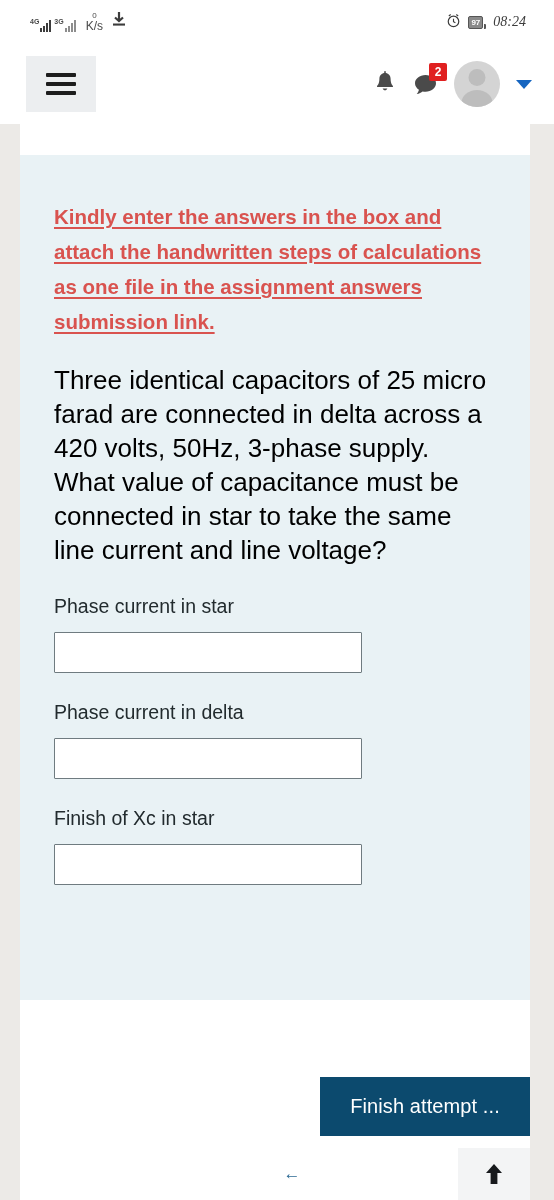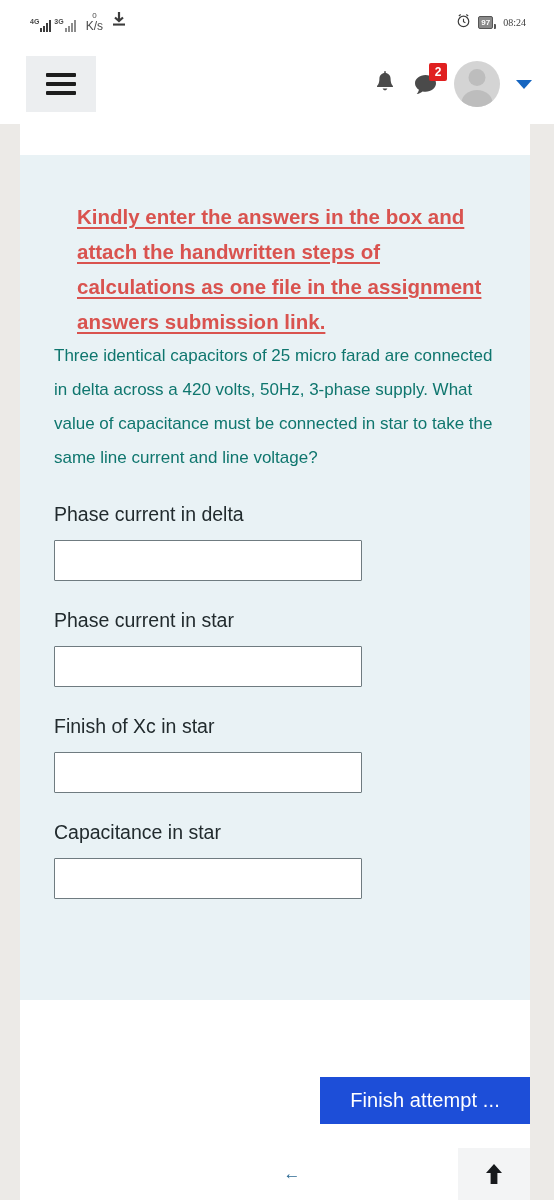--- a/index.html
+++ b/index.html
@@ -31,21 +31,21 @@
   .kbs .u{ font-size:12px; color:#4a4a4a; }
   .dl-icon{ margin-left:6px; margin-bottom:1px; }
   .sb-right{ margin-left:auto; display:flex; align-items:center; gap:7px; padding-right:28px; }
   .batt{
     border:1.4px solid #555; border-radius:2px; padding:0 2px;
     font-size:8px; font-weight:bold; color:#ffffff; background:#8a8a8a;
     line-height:11px; letter-spacing:0px;
   }
   .batt-wrap{ display:flex; align-items:flex-end; }
   .batt-tip{ width:2px; height:5px; background:#555; margin-left:1px; border-radius:0 1px 1px 0;}
-  .clock-time{ font-size:10px; color:#3d3d3d; font-family:"Liberation Serif", serif; }
+  .clock-time{ font-size:14px; font-style:italic; color:#3d3d3d; font-family:"Liberation Serif", serif; }
 
   
   .appbar{
     position:absolute; left:0; top:44px; width:554px; height:80px;
     background:#ffffff; display:flex; align-items:center;
   }
   .hamburger{
     margin-left:26px; width:70px; height:56px; background:#eceef0;
     display:flex; flex-direction:column; align-items:center; justify-content:center; gap:5px;
     border:none; cursor:pointer;
@@ -80,39 +80,39 @@
   .page{
     position:absolute; left:20px; top:124px; width:510px; bottom:0;
     background:#ffffff;
   }
   .qcard{
     position:absolute; left:0; top:31px; width:510px; height:845px;
     background:#e9f2f5; padding:44px 34px 0 34px;
   }
   .notice{
     color:#d9534f; font-size:20.5px; font-weight:bold; line-height:35px;
-    text-decoration:underline; text-decoration-thickness:2px; text-underline-offset:3px;margin-left:23px;
+    text-decoration:underline; text-decoration-thickness:2px; text-underline-offset:3px;
   }
   .qtext{
-    color:#0f766e; font-size:17px; line-height:34px;
+    margin-top:24px; color:#000000; font-size:26px; line-height:34px;
   }
   .field{ margin-top:26px; }
   .field-label{ color:#222b2e; font-size:19.5px; line-height:26px; }
   .field input{
     display:block; margin-top:13px; width:308px; height:41px;
     background:#ffffff; border:1.6px solid #6f7b80; border-radius:1px;
     font-size:17px; padding:0 8px; color:#222; font-family:"Liberation Sans", sans-serif;
     outline:none;
   }
   .finish-wrap{
     position:absolute; left:0; top:953px; width:510px; height:48px;
     display:flex; justify-content:flex-end; padding-right:0;
   }
   .finish-btn{
-    width:210px; height:47px; background:#1d4ed8; color:#ffffff;
+    width:210px; height:59px; background:#0c4a6e; color:#ffffff;
     border:none; font-size:20px; font-family:"Liberation Sans", sans-serif;
     cursor:pointer; letter-spacing:0.1px;
   }
 
   
   .bottombar{
     position:absolute; left:20px; bottom:0; width:510px; height:52px;
     background:#ffffff; display:flex; align-items:center;
   }
   .prev-link{
@@ -202,38 +202,34 @@
     </div>
   </div>
 
   <div class="page">
 
     <div class="qcard">
       <div class="notice">Kindly enter the answers in the box and attach the handwritten steps of calculations as one file in the assignment answers submission link.</div>
       <div class="qtext">Three identical capacitors of 25 micro farad  are connected in delta across a 420 volts, 50Hz, 3-phase supply. What value of capacitance must be connected in star to take the same line current and line voltage?</div>
 
       <div class="field">
+        <div class="field-label">Phase current in star</div>
+        <input type="text" value="" style="">
+      </div>
+
+      <div class="field">
         <div class="field-label">Phase current in delta</div>
-        <input type="text" value="" style="">
-      </div>
-
-      <div class="field">
-        <div class="field-label">Phase current in star</div>
         <input type="text" value="" style="">
       </div>
 
       <div class="field">
         <div class="field-label">Finish of Xc in star</div>
         <input type="text" value="" style="">
       </div>
 
-      <div class="field">
-        <div class="field-label">Capacitance in star</div>
-        <input type="text" value="" style="">
-      </div>
     </div>
 
     <div class="finish-wrap">
       <button class="finish-btn">Finish attempt ...</button>
     </div>
   </div>
 
   <div class="bottombar">
     <a class="prev-link">
       <span class="prev-arrow">←</span>

